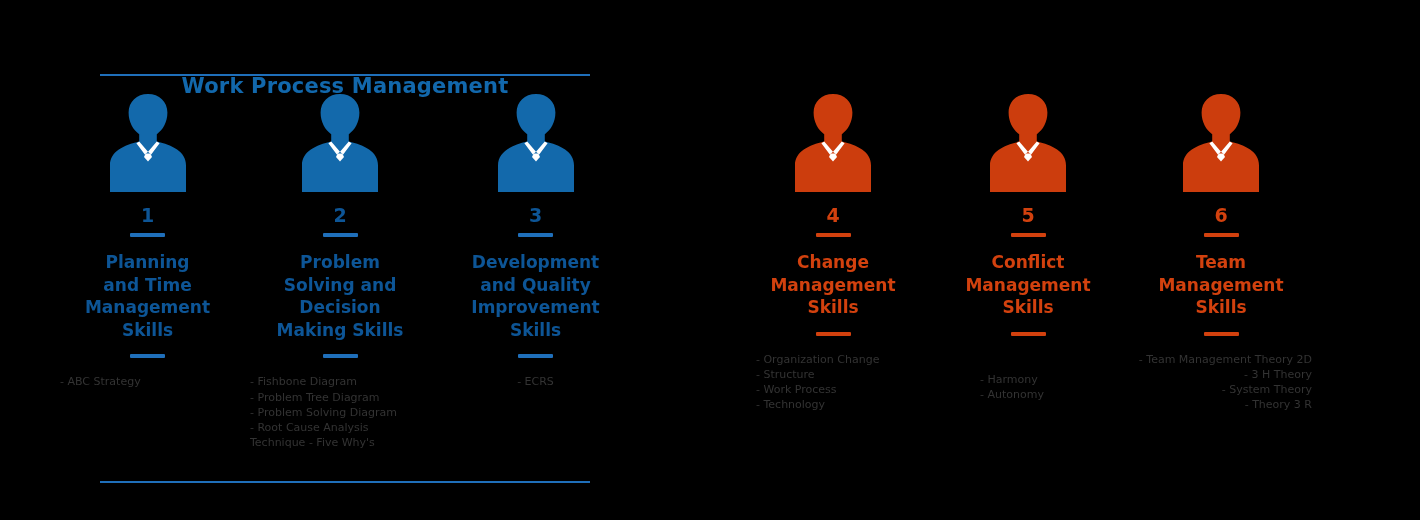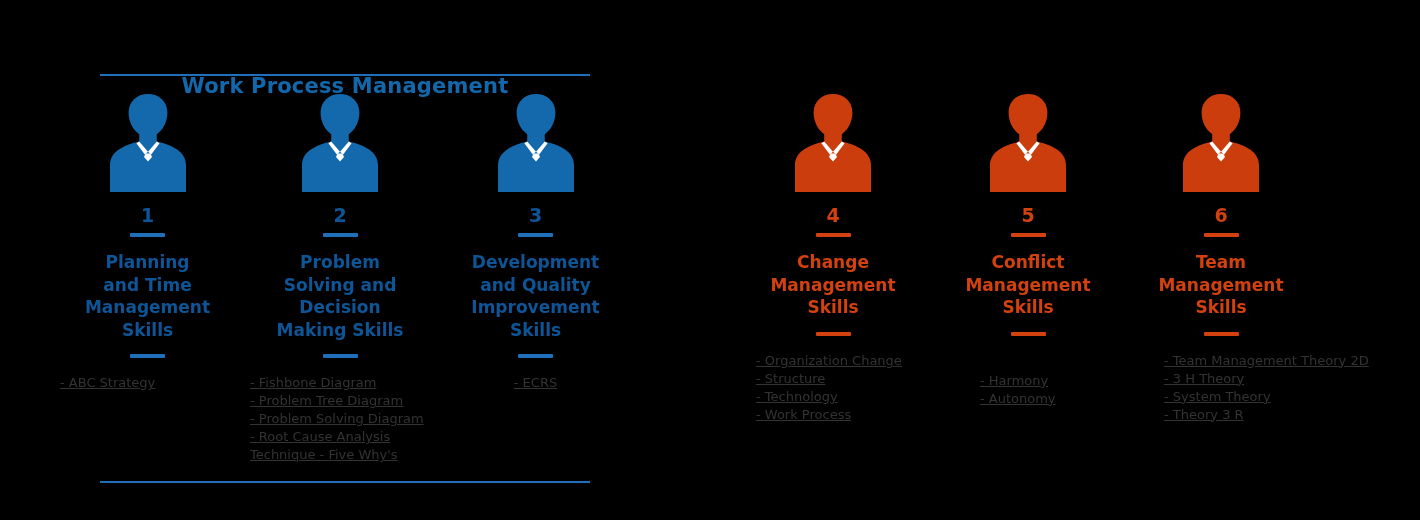--- a/index.html
+++ b/index.html
@@ -77,25 +77,24 @@
     white-space: pre-line;
   }
   .bar-lower {
     width: 35px;
     height: 4px;
     margin: 13px auto 0;
     border-radius: 1px;
   }
   .bullets {
     margin-top: 16px;
-    font-size: 13px;
+    font-size: 11px;
     line-height: 1.38;
     color: #333333;
     text-align: left;
-    text-decoration: underline;
   }
   .bullets .bline { white-space: nowrap; }
   .bullets.centered { text-align: center; }
 
   
   .blue .num, .blue .col-title { color: #0d5596; }
   .blue .bar, .blue .bar-lower { background: #1f6fba; }
   
   .orange .num, .orange .col-title { color: #d2410e; }
   .orange .bar, .orange .bar-lower { background: #d2410e; }
@@ -104,21 +103,21 @@
   .col-1 { left: 60px;   width: 175px; }
   .col-2 { left: 250px;  width: 180px; }
   .col-3 { left: 443px;  width: 185px; }
   .col-4 { left: 742px;  width: 182px; }
   .col-5 { left: 938px;  width: 180px; }
   .col-6 { left: 1130px; width: 182px; }
 
   .col-2 .bullets { margin-left: 0; }
   .col-4 .bullets { margin-left: 14px; }
   .col-5 .bullets { margin-left: 42px; margin-top: 36px; }
-  .col-6 .bullets { margin-left: 34px; }
+  .col-6 .bullets { margin-left: 0; text-align: right; }
 </style>
 </head>
 <body>
 
 <div class="canvas">
 
   <div class="panel panel-work">
 
     <div class="sect-title">Work Process Management</div>
     <div class="rule rule-top-blue"></div>
@@ -206,22 +205,22 @@
     </div>
     <div class="num">4</div>
     <div class="bar"></div>
     <div class="col-title">Change
 Management
 Skills</div>
     <div class="bar-lower"></div>
     <div class="bullets">
       <div class="bline">- Organization Change</div>
       <div class="bline">- Structure</div>
+      <div class="bline">- Work Process</div>
       <div class="bline">- Technology</div>
-      <div class="bline">- Work Process</div>
     </div>
   </div>
 
   <div class="col col-5 orange">
     <div class="figure-wrap">
       <svg width="88" height="100" viewBox="0 0 88 100" aria-hidden="true">
         <path fill="#cc3d0d" d="M44 2c-11.2 0-19.4 7.6-19.4 18.6 0 9.4 4.4 17.4 10.6 21.6v7.4C20 53 6 59.6 6 73.4V100h76V73.4C82 59.6 68 53 52.8 49.6v-7.4c6.2-4.2 10.6-12.2 10.6-21.6C63.4 9.6 55.2 2 44 2z"></path>
         <path fill="#ffffff" d="M35.2 49.6l8.8 10.2-3.2 2.6-8.4-11.2zM52.8 49.6l-8.8 10.2 3.2 2.6 8.4-11.2z"></path>
         <path fill="#ffffff" d="M41.6 61.4h4.8l1.6 3.6-4 4.4-4-4.4z"></path>
       </svg>

